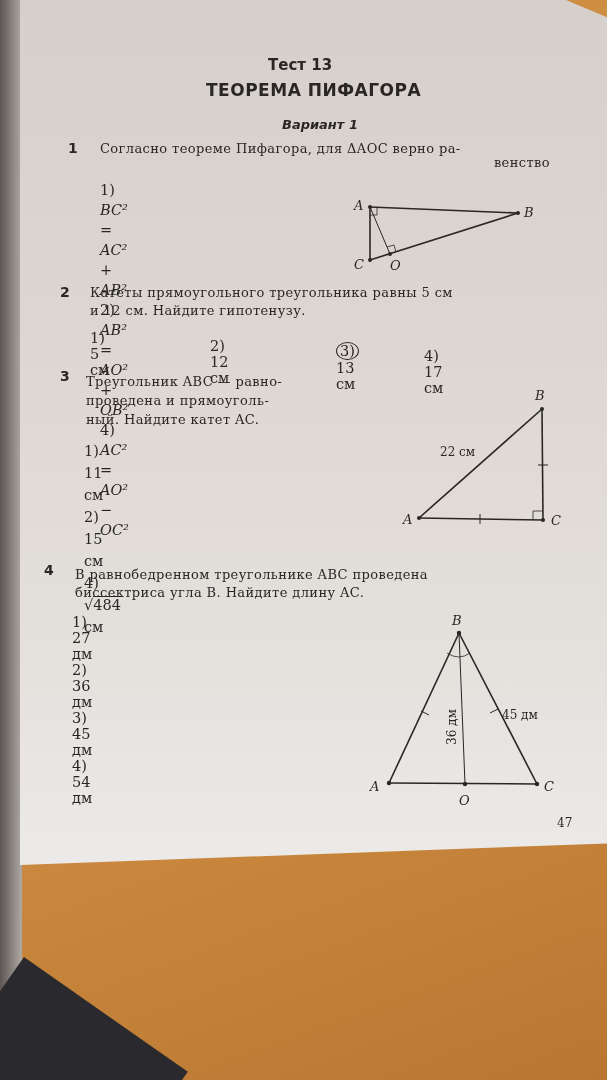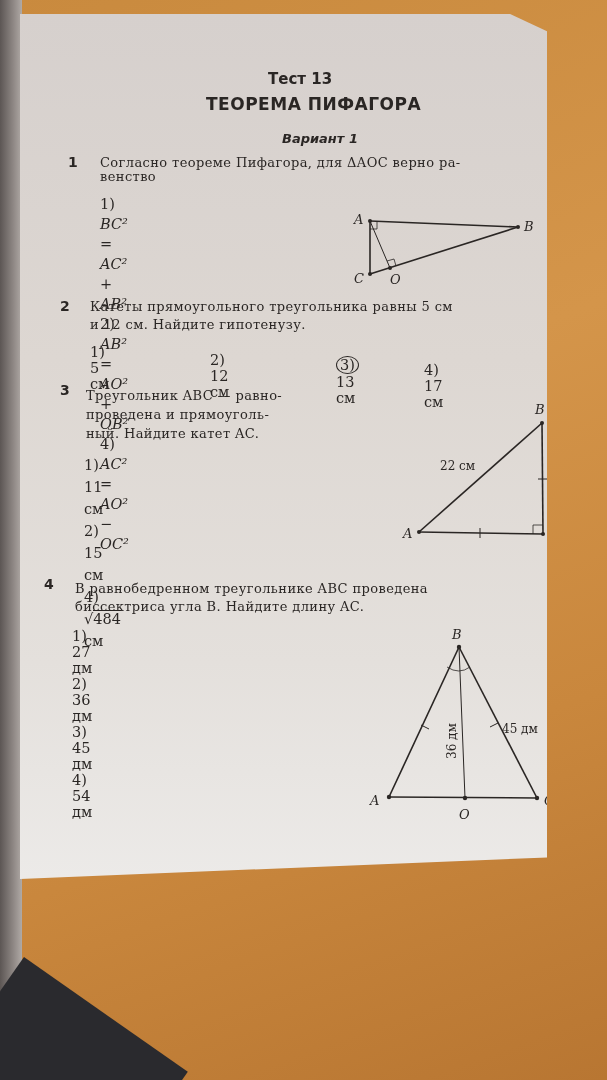--- a/index.html
+++ b/index.html
@@ -1,19 +1,19 @@
 <!DOCTYPE html>
 <html><head>
 <meta charset="utf-8">
 <style>
   html,body{margin:0;padding:0;}
   body{width:607px;height:1080px;position:relative;overflow:hidden;
     background:linear-gradient(160deg,#c98a3e 0%,#d4954a 40%,#c9873d 70%,#b87632 100%);
     font-family:"DejaVu Serif",serif;color:#2a2624;}
-  .page{position:absolute;left:20px;top:14px;width:527px;height:865px;
+  .page{position:absolute;left:20px;top:0;width:587px;height:865px;
     background:linear-gradient(180deg,#d6d0cd 0%,#ddd7d2 40%,#e4e0dc 75%,#eceae8 100%);
     clip-path:polygon(0 0,93% 0,100% 2%,100% 97.5%,0 100%);
     box-shadow:0 2px 6px rgba(0,0,0,.3);}
   .leftedge{position:absolute;left:0;top:0;width:22px;height:1000px;
     background:linear-gradient(90deg,#5c5654,#8e8784 60%,#b0aaa6);}
   .darkcorner{position:absolute;left:-40px;top:1000px;width:200px;height:160px;background:#2a2a2e;transform:rotate(35deg);}
   .abs{position:absolute;}
   .sans{font-family:"DejaVu Sans",sans-serif;font-weight:bold;}
   .title1{left:248px;top:56px;font-size:15px;}
   .title2{left:186px;top:80px;font-size:17px;letter-spacing:.5px;}
@@ -34,21 +34,21 @@
 
 <div class="page">
   <div class="abs sans title1">Тест 13</div>
   <div class="abs sans title2">ТЕОРЕМА ПИФАГОРА</div>
   <div class="abs sans variant">Вариант 1</div>
 
   <div class="abs" style="left:0;top:0;">
     <div class="abs num" style="left:48px;top:140px;">1</div>
     <div class="abs txt" style="left:80px;top:140px;width:450px;">
       <div>Согласно теореме Пифагора, для ΔAOC верно ра-</div>
-      <div style="margin-top:-4px;">венство</div>
+      <div style="margin-top:-4px;text-align:right;">венство</div>
     </div>
     <div class="abs opt it" style="left:80px;top:180px;line-height:20px;">
       <div><span style="font-style:normal">1)</span> <span>BC² = AC² + AB²</span></div>
       <div><span style="font-style:normal">2)</span> <span>AB² = AO² + OB²</span></div>
       <div><span style="font-style:normal">4)</span> <span>AC² = AO² − OC²</span></div>
     </div>
     <svg class="abs" style="left:320px;top:195px;" width="200" height="80">
       <line x1="30" y1="12" x2="178" y2="18" stroke="#2a2624" stroke-width="1.6"></line>
       <line x1="30" y1="12" x2="30" y2="65" stroke="#2a2624" stroke-width="1.6"></line>
       <line x1="30" y1="65" x2="178" y2="18" stroke="#2a2624" stroke-width="1.6"></line>

